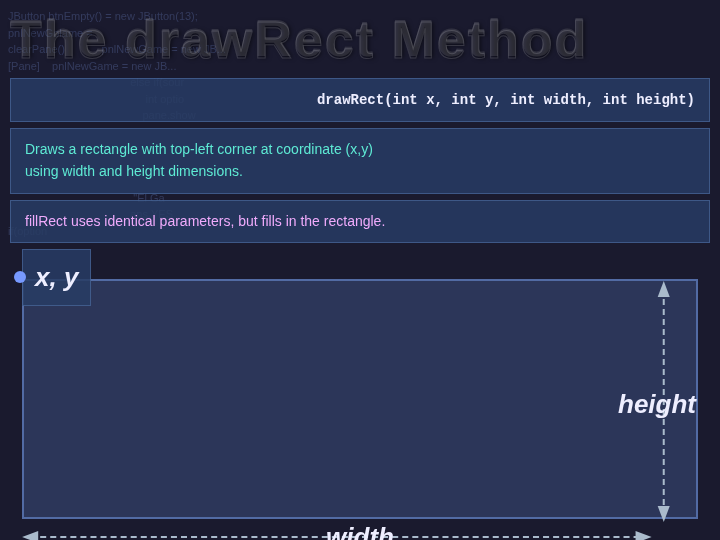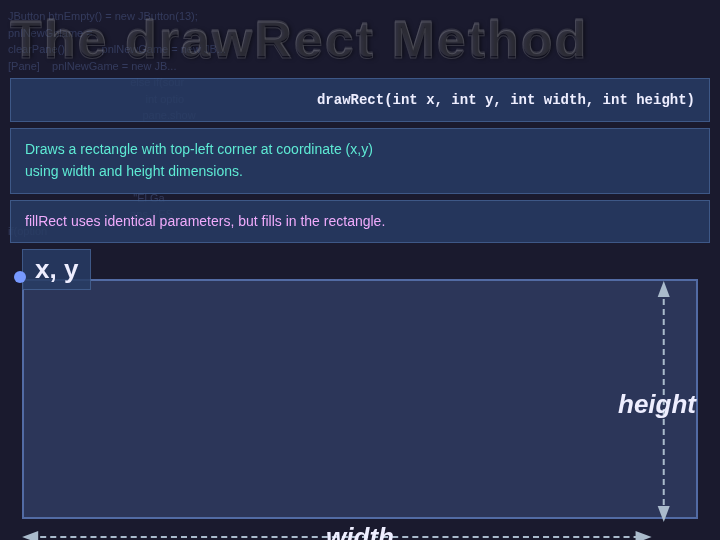--- a/index.html
+++ b/index.html
@@ -102,22 +102,23 @@
 
     
     .xy-label {
       position: absolute;
       top: 0px;
       left: 12px;
       background: rgba(40, 60, 100, 0.85);
       border: 1px solid rgba(100, 140, 200, 0.4);
       color: #eef;
       font-size: 26px;
-      font-weight: bold;
-      padding: 4px 12px;
+      font-style: italic;
+      font-weight: bold;
+      padding: 12px 12px;
       z-index: 10;
     }
 
     
     .rect-diagram {
       position: absolute;
       top: 30px;
       left: 12px;
       right: 12px;
       bottom: 40px;

